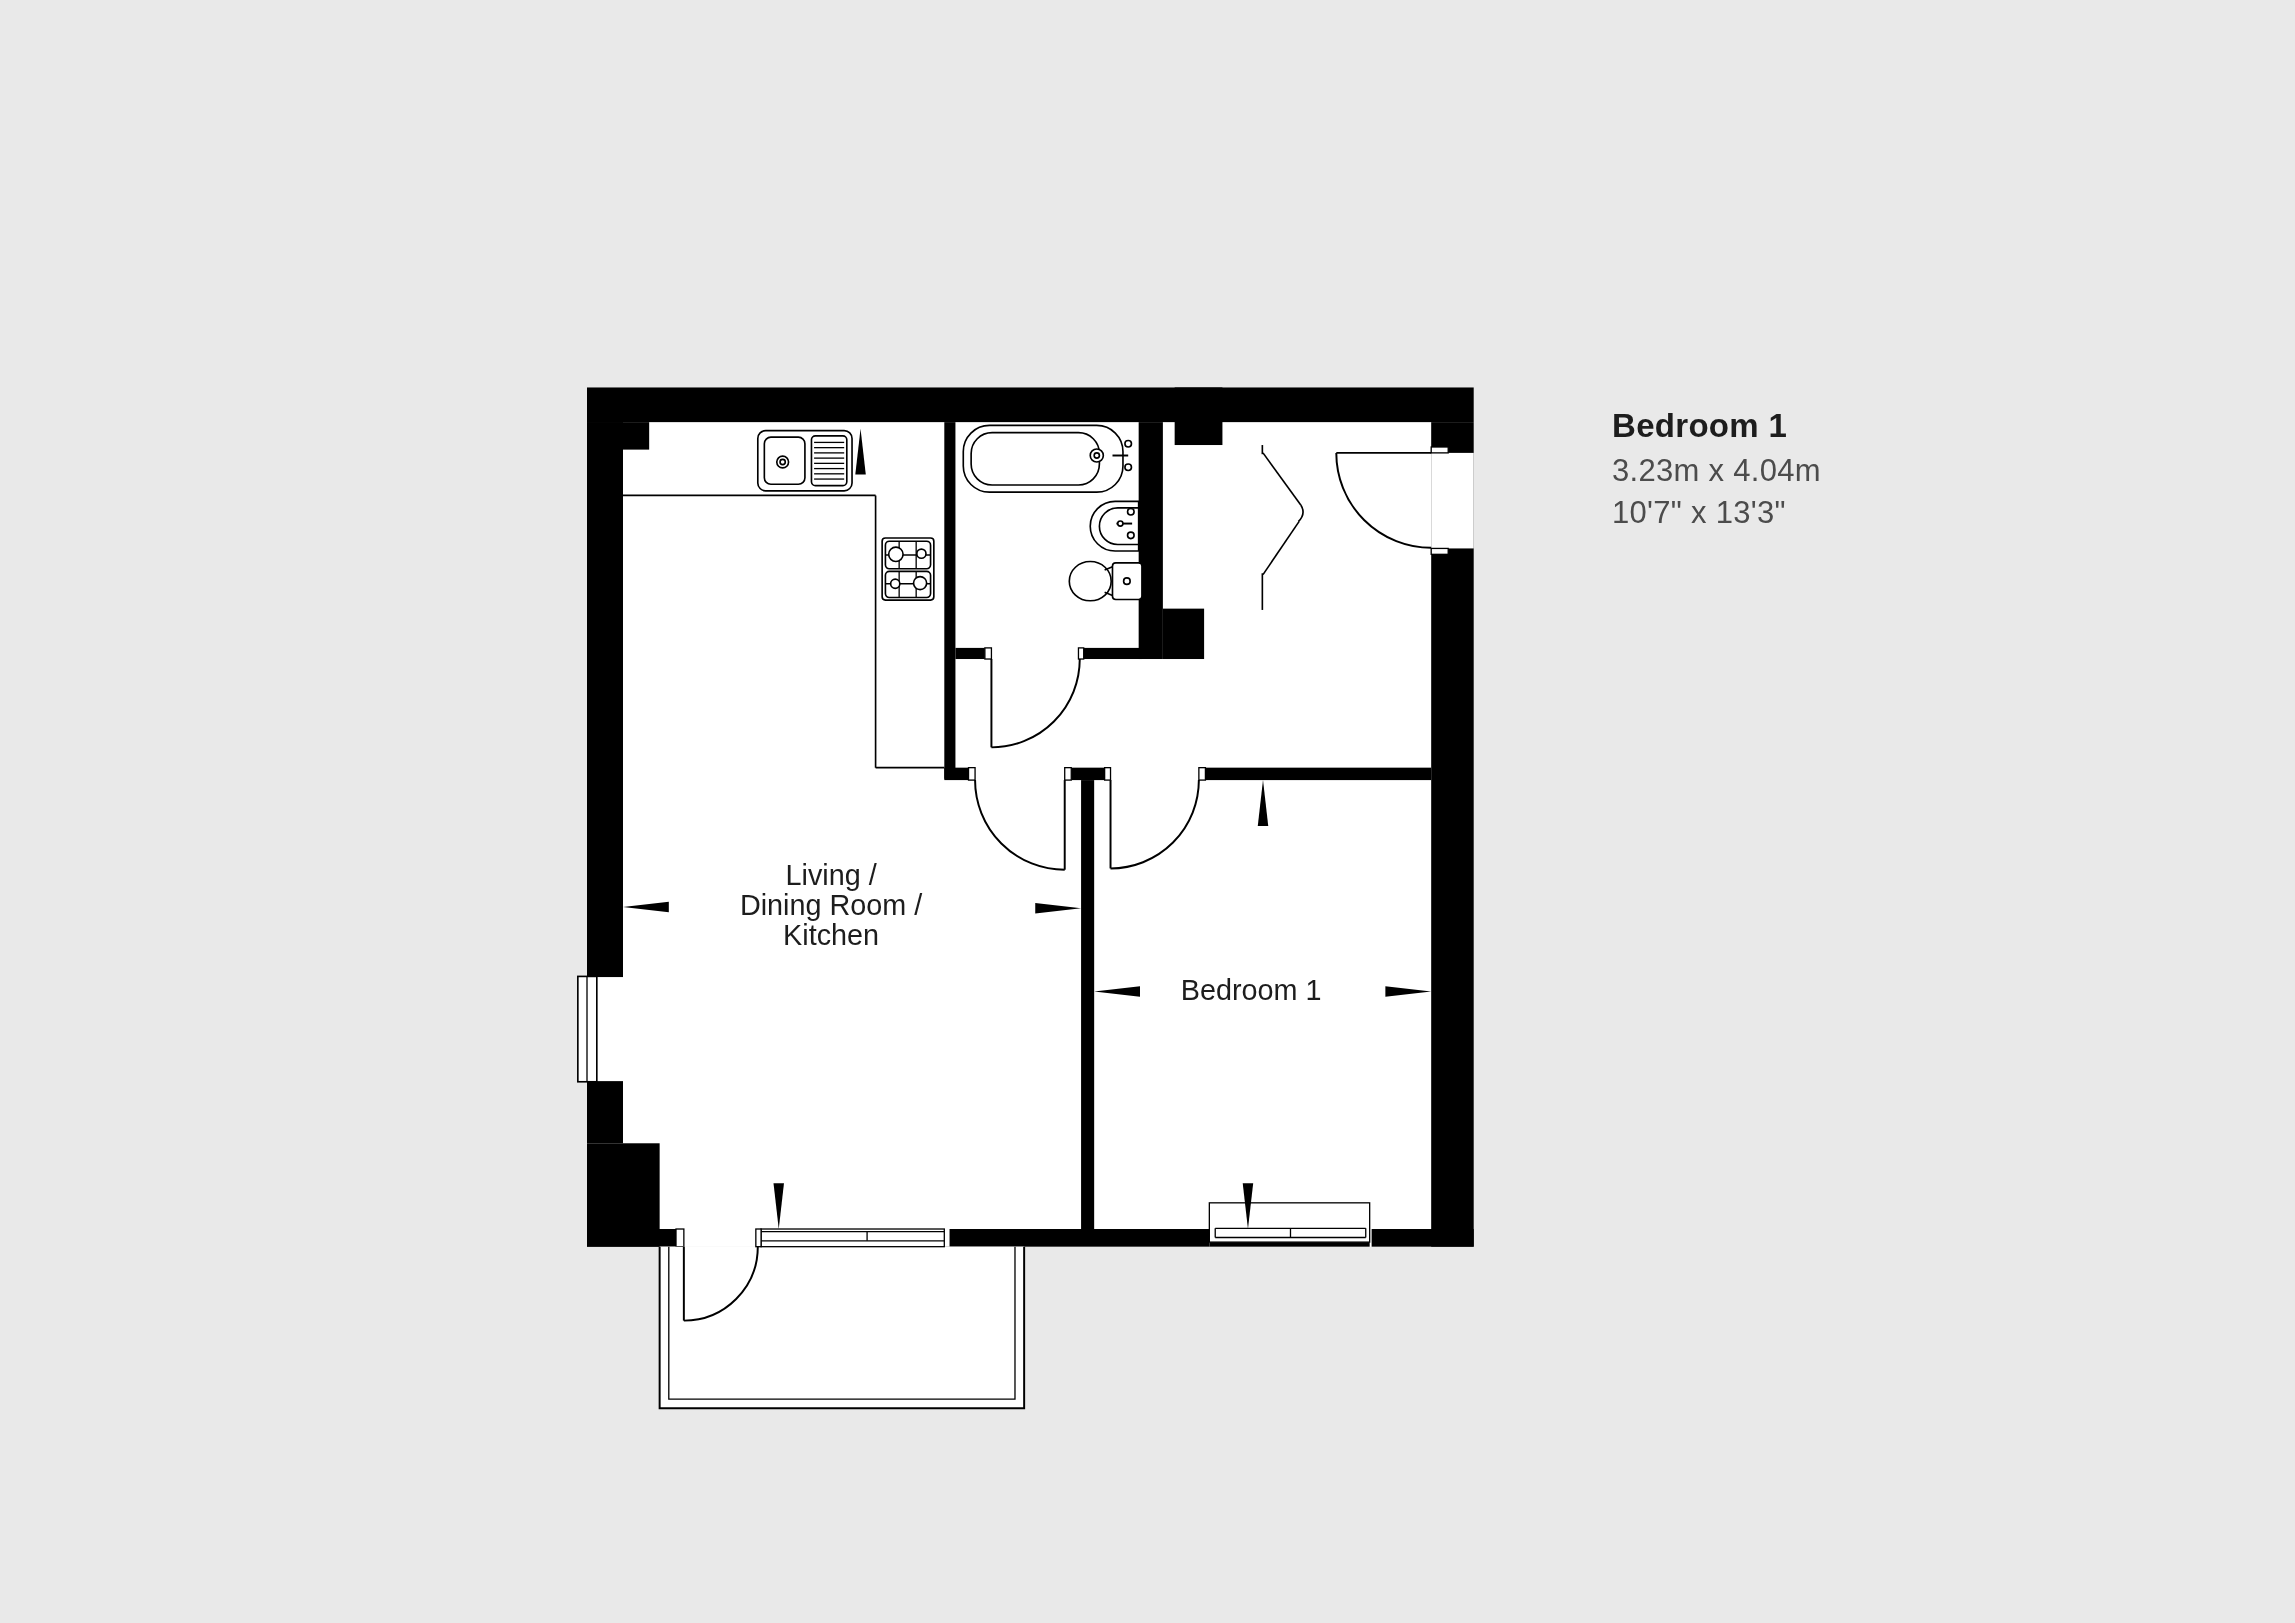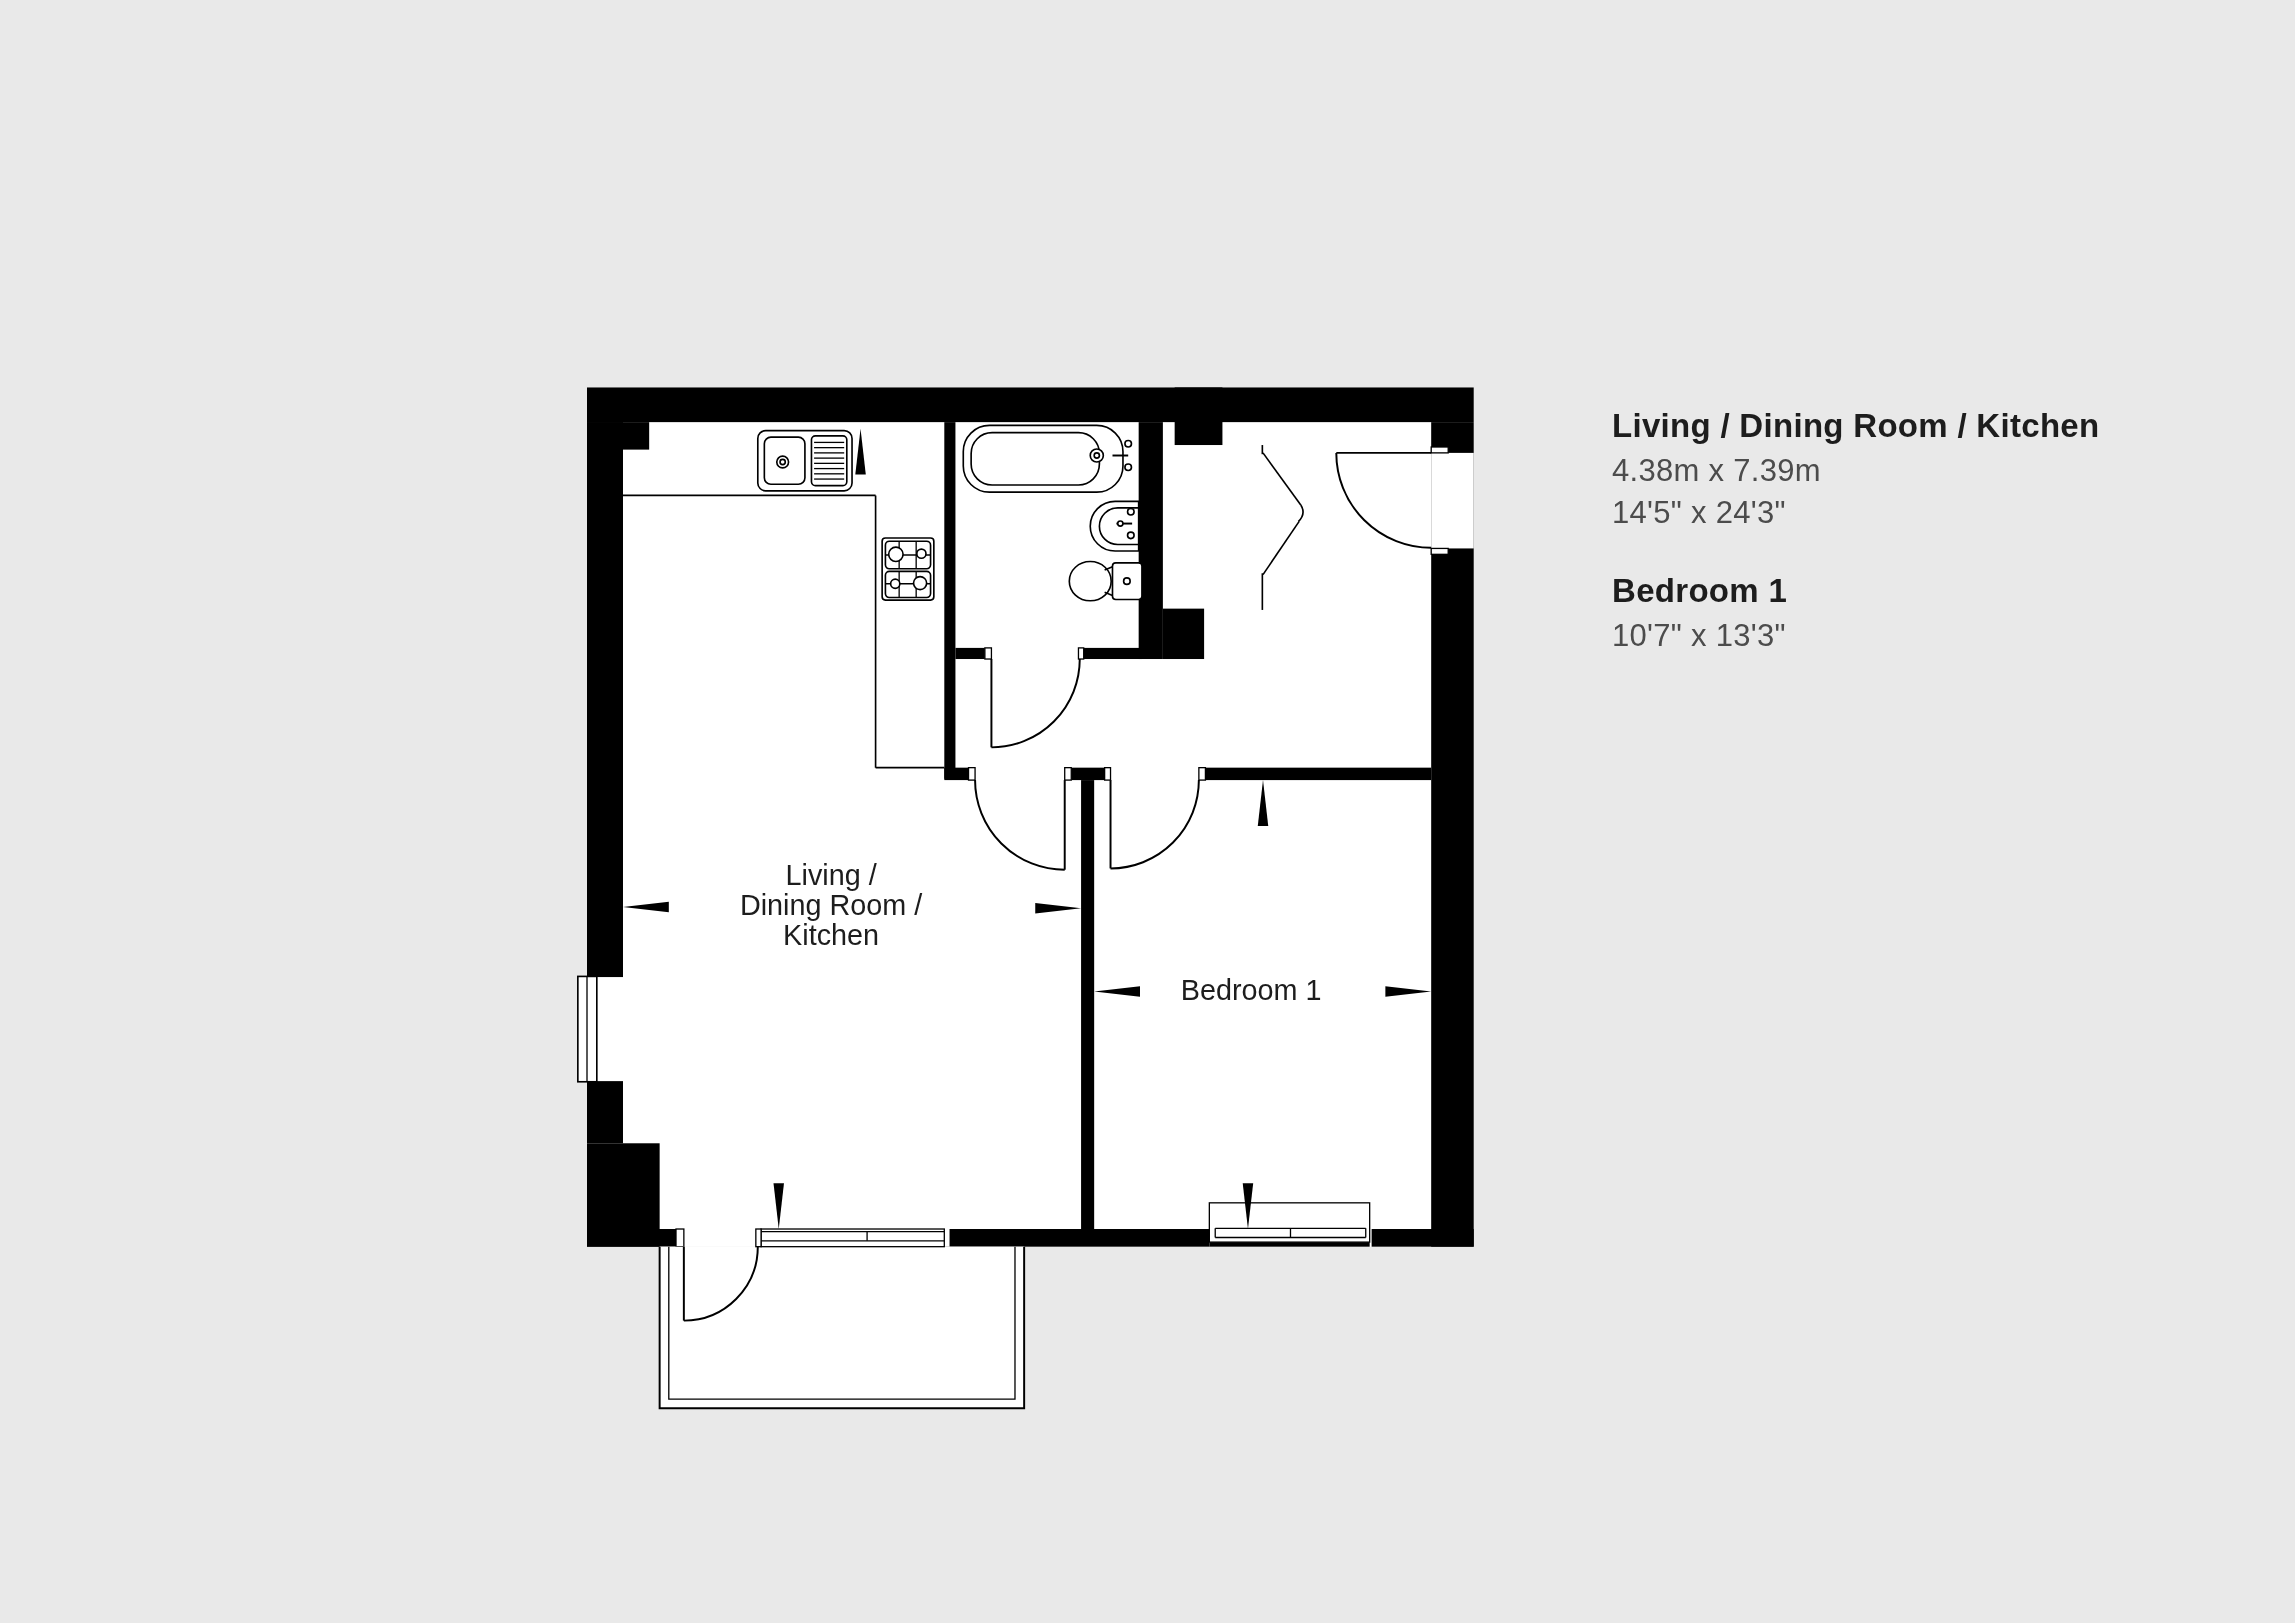--- a/index.html
+++ b/index.html
@@ -260,24 +260,20 @@
   <g>
     <text x="1270" y="1352">Living /</text>
     <text x="1270" y="1398">Dining Room /</text>
     <text x="1270" y="1444">Kitchen</text>
     <text x="1912" y="1528">Bedroom 1</text>
   </g>
 </svg>
 
 <div class="info">
   <div class="room-block">
-    <div class="room-name">Living / Dining Room / Kitchen</div>
-    <div class="room-dim">4.38m x 7.39m</div>
-    <div class="room-dim">14'5" x 24'3"</div>
-  </div>
-  <div class="room-block">
     <div class="room-name">Bedroom 1</div>
+    <div class="room-dim">3.23m x 4.04m</div>
     <div class="room-dim">10'7" x 13'3"</div>
   </div>
 </div>
 
 </div>
 
 
 </body></html>

